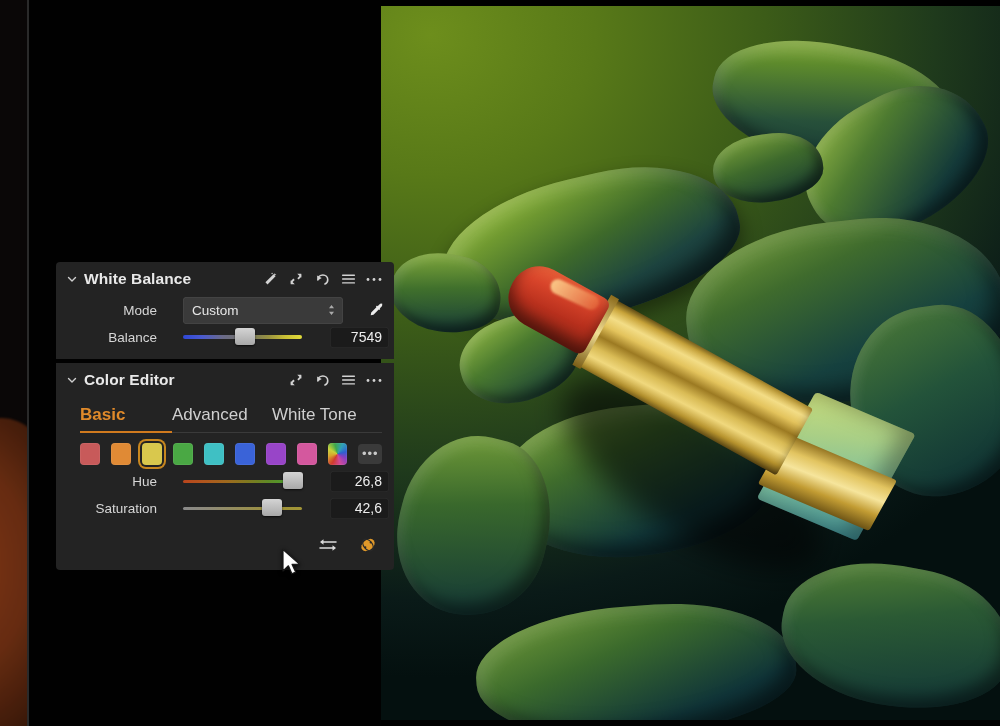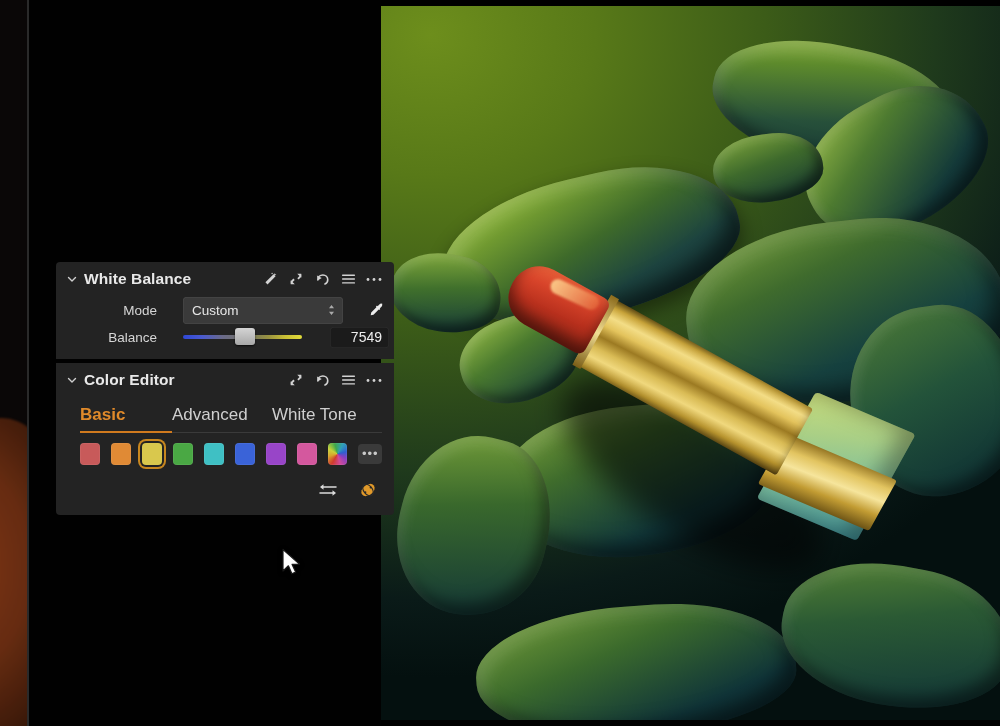--- a/index.html
+++ b/index.html
@@ -296,21 +296,37 @@
         <span class="sw sel" style="background:#d9c84d;"></span>
         <span class="sw" style="background:#4aa844;"></span>
         <span class="sw" style="background:#3fc0c4;"></span>
         <span class="sw" style="background:#3a63d8;"></span>
         <span class="sw" style="background:#9845c8;"></span>
         <span class="sw" style="background:#d4589e;"></span>
         <span class="sw" style="background:conic-gradient(from 210deg,#d03b2e,#d8a32c,#c9d23a,#3fa84a,#2f9fb8,#2f5ed0,#8a3fc0,#d04a9a,#d03b2e);"></span>
         <span class="sw-more">•••</span>
       </div>
 
-
+      <div class="row">
+        <span class="row-label">Hue</span>
+        <div class="track-wrap">
+          <div class="track" style="height:3px;top:10px;background:linear-gradient(90deg,#b8451d 0%,#b2561d 18%,#9d6b1e 38%,#7f7a20 55%,#5f8a26 72%,#4f9a2c 86%,#46a233 100%);"></div>
+          <div class="knob" style="left:84%;"></div>
+        </div>
+        <div class="valbox">26,8</div>
+      </div>
+
+      <div class="row">
+        <span class="row-label">Saturation</span>
+        <div class="track-wrap">
+          <div class="track" style="height:3px;top:10px;background:linear-gradient(90deg,#8a8a8a 0%,#8e8a78 22%,#958d5c 44%,#9a8f44 66%,#9e9238 85%,#a29536 100%);"></div>
+          <div class="knob" style="left:66%;"></div>
+        </div>
+        <div class="valbox">42,6</div>
+      </div>
 
 
       <div class="foot">
         <span class="ficon">
           <svg width="20" height="16" viewBox="0 0 20 16">
               <g stroke="#dcdcdc" stroke-width="1.5" stroke-linecap="round">
                 <path d="M18 5H4"></path>
                 <path d="M2 11h14"></path>
               </g>
               <path d="M5.5 2.2L2 5l3.5 2.8z" fill="#dcdcdc"></path>

